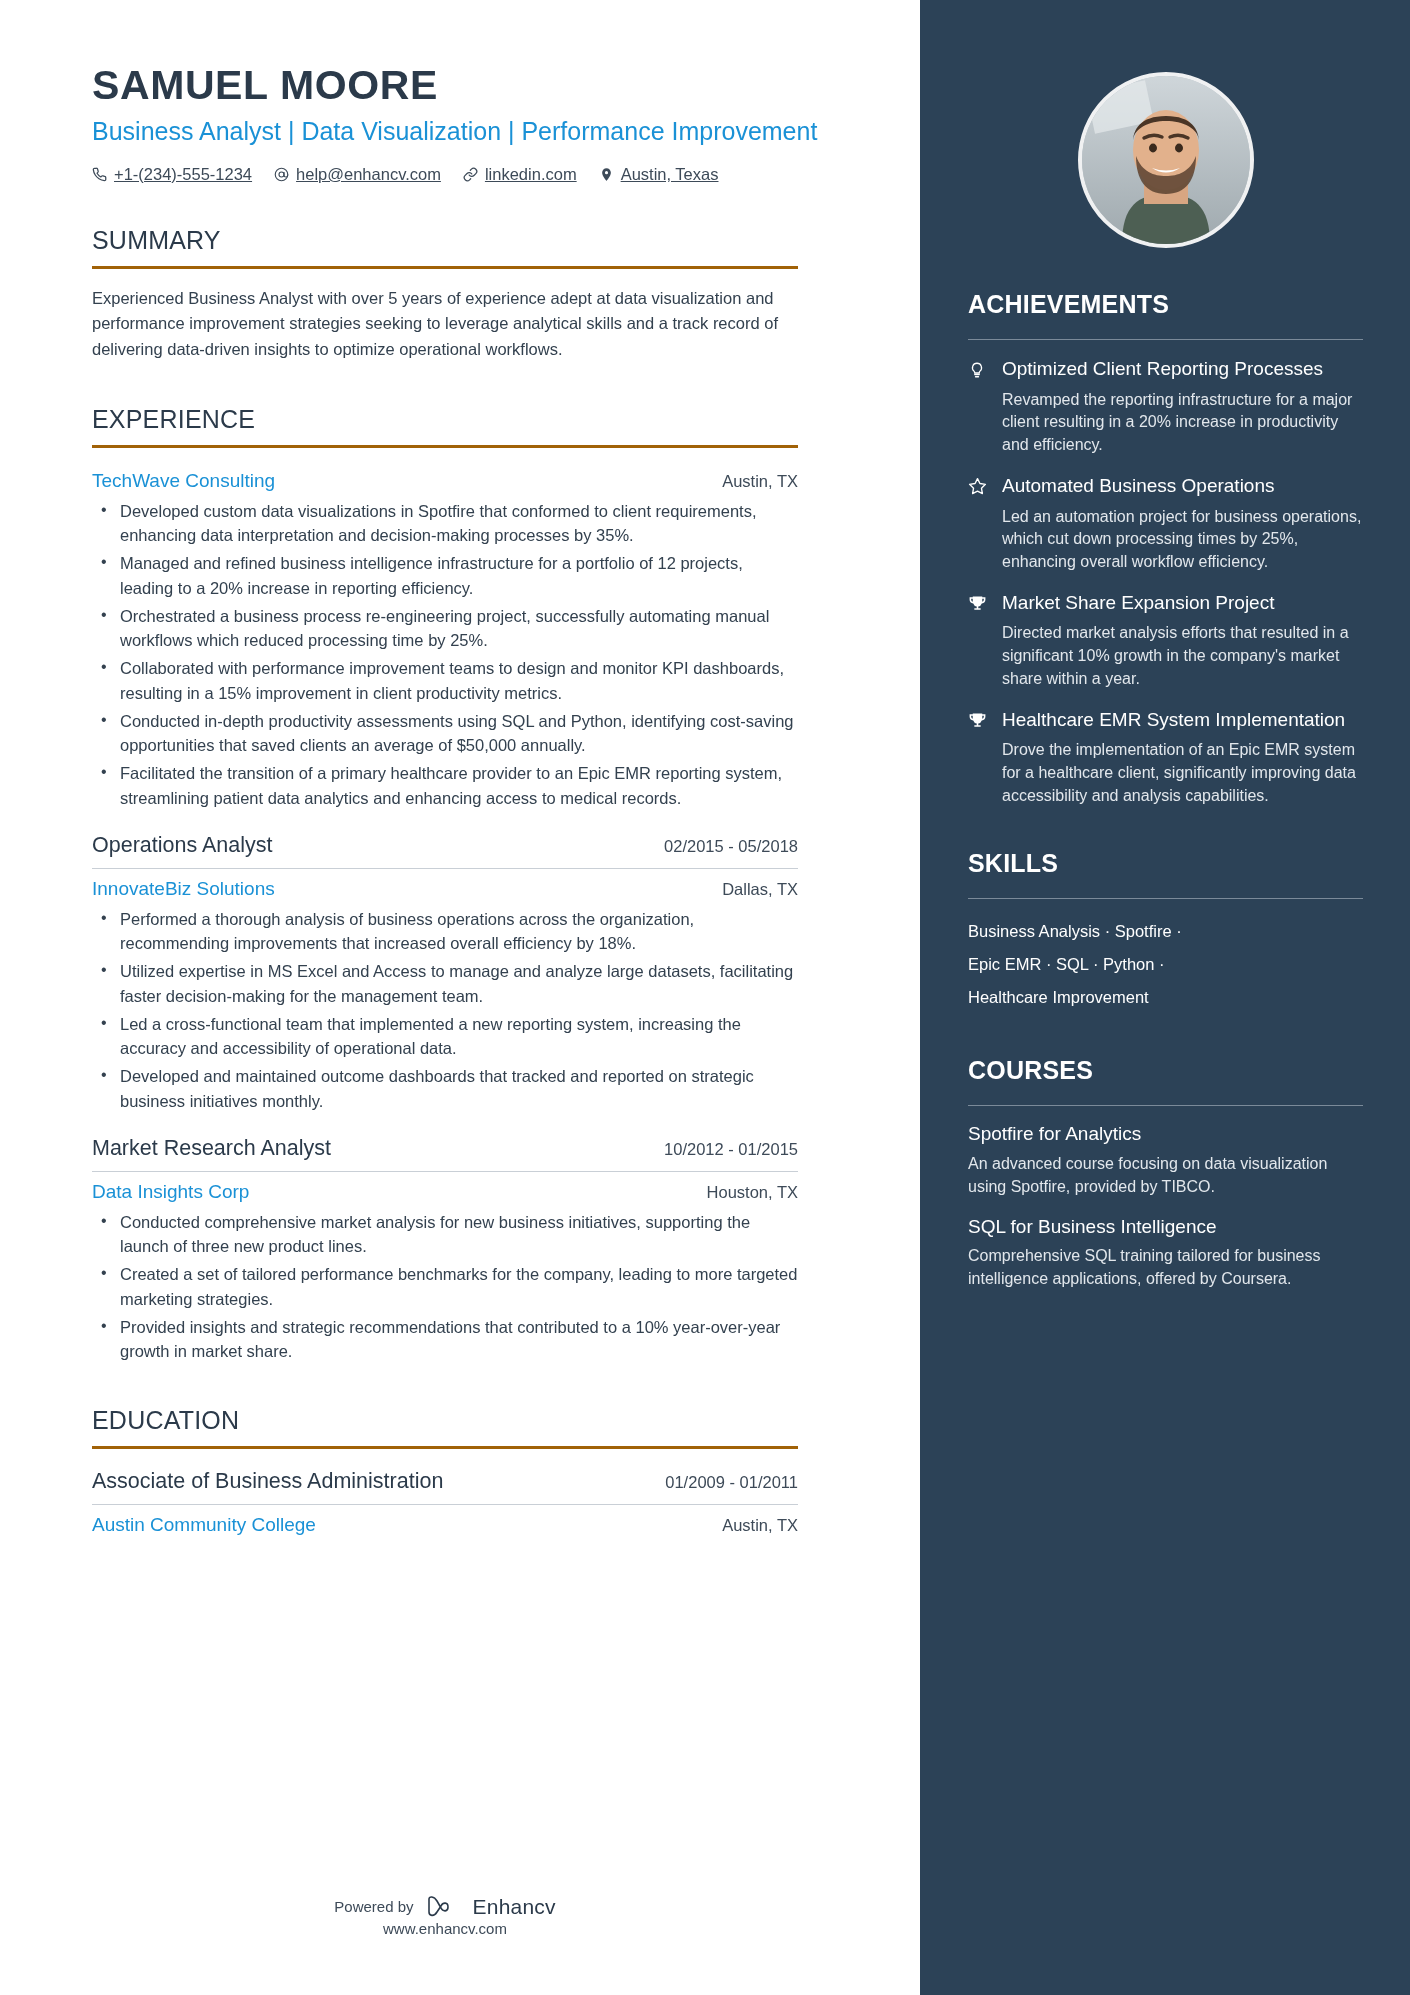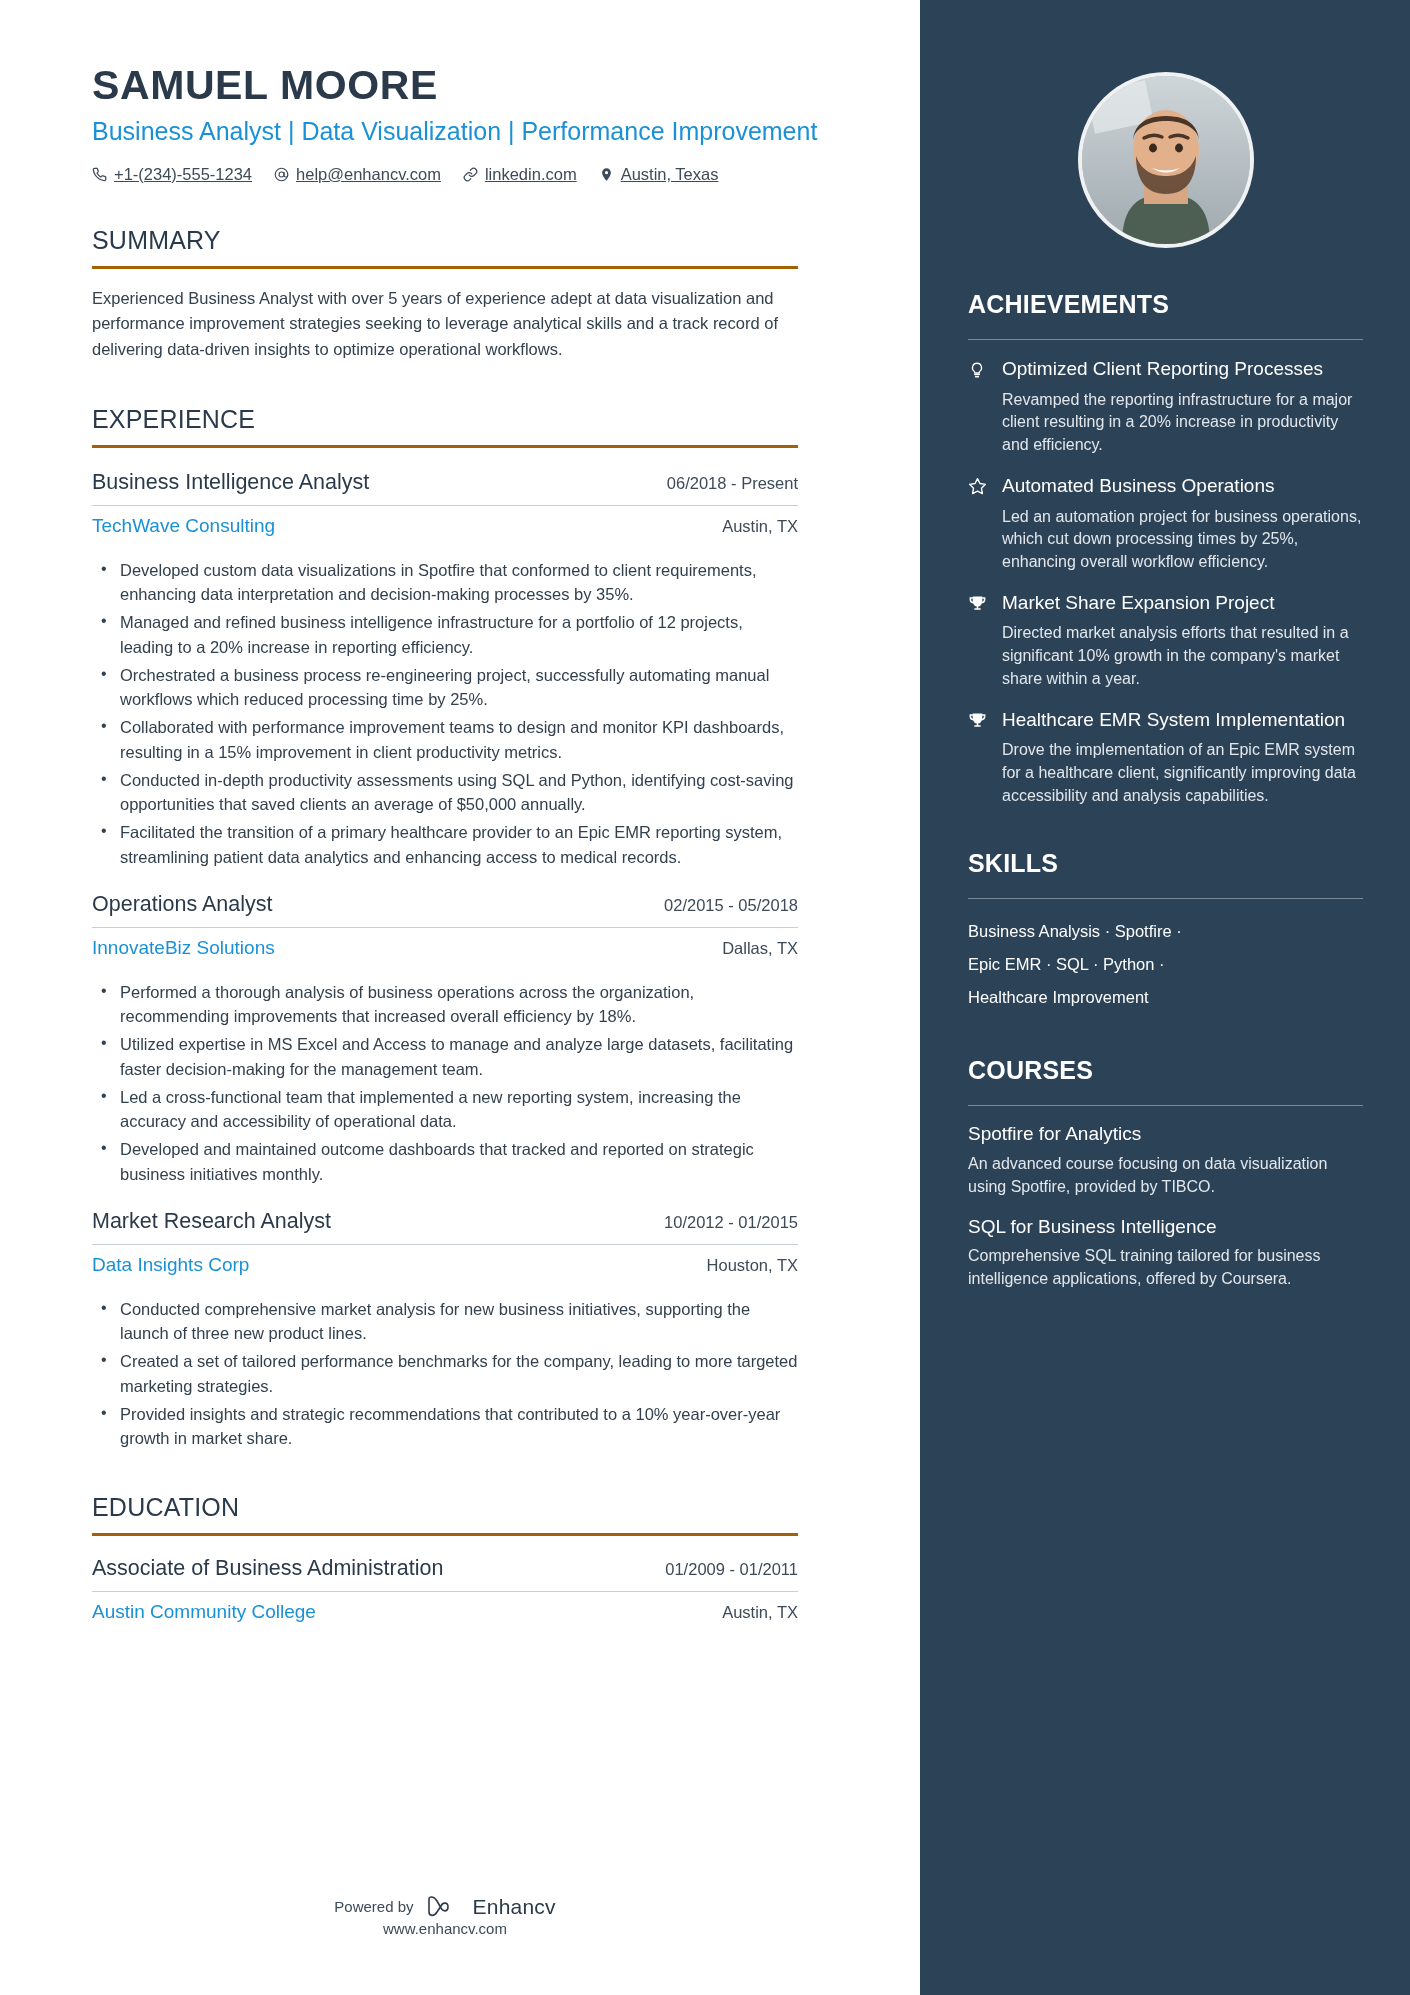--- a/index.html
+++ b/index.html
@@ -81,21 +81,21 @@
   .job-title { font-size: 21.5px; color: #2b3a4a; font-weight: 400; }
   .job-date { font-size: 16.5px; color: #3d4a58; }
   .job-sub {
     display: flex;
     justify-content: space-between;
     align-items: baseline;
     margin-top: 9px;
   }
   .job-company { font-size: 19px; color: #1a91d6; }
   .job-loc { font-size: 16.5px; color: #3d4a58; }
-  ul.bullets { list-style: none; margin-top: 21px; }
+  ul.bullets { list-style: none; margin-top: 7px; }
   ul.bullets li {
     position: relative;
     padding-left: 28px;
     font-size: 16.5px;
     line-height: 1.5;
     color: #33414f;
     margin-top: 3px;
   }
   ul.bullets li:before {
     content: "•";
@@ -238,24 +238,20 @@
 
     <div class="section">
       <div class="section-title">SUMMARY</div>
       <div class="summary-text">Experienced Business Analyst with over 5 years of experience adept at data visualization and performance improvement strategies seeking to leverage analytical skills and a track record of delivering data-driven insights to optimize operational workflows.</div>
     </div>
 
     <div class="section">
       <div class="section-title">EXPERIENCE</div>
 
       <div class="job">
-        <div class="job-head">
-          <div class="job-title">Business Intelligence Analyst</div>
-          <div class="job-date">06/2018 - Present</div>
-        </div>
         <div class="job-sub">
           <div class="job-company">TechWave Consulting</div>
           <div class="job-loc">Austin, TX</div>
         </div>
         <ul class="bullets">
           <li>Developed custom data visualizations in Spotfire that conformed to client requirements, enhancing data interpretation and decision-making processes by 35%.</li>
           <li>Managed and refined business intelligence infrastructure for a portfolio of 12 projects, leading to a 20% increase in reporting efficiency.</li>
           <li>Orchestrated a business process re-engineering project, successfully automating manual workflows which reduced processing time by 25%.</li>
           <li>Collaborated with performance improvement teams to design and monitor KPI dashboards, resulting in a 15% improvement in client productivity metrics.</li>
           <li>Conducted in-depth productivity assessments using SQL and Python, identifying cost-saving opportunities that saved clients an average of $50,000 annually.</li>

